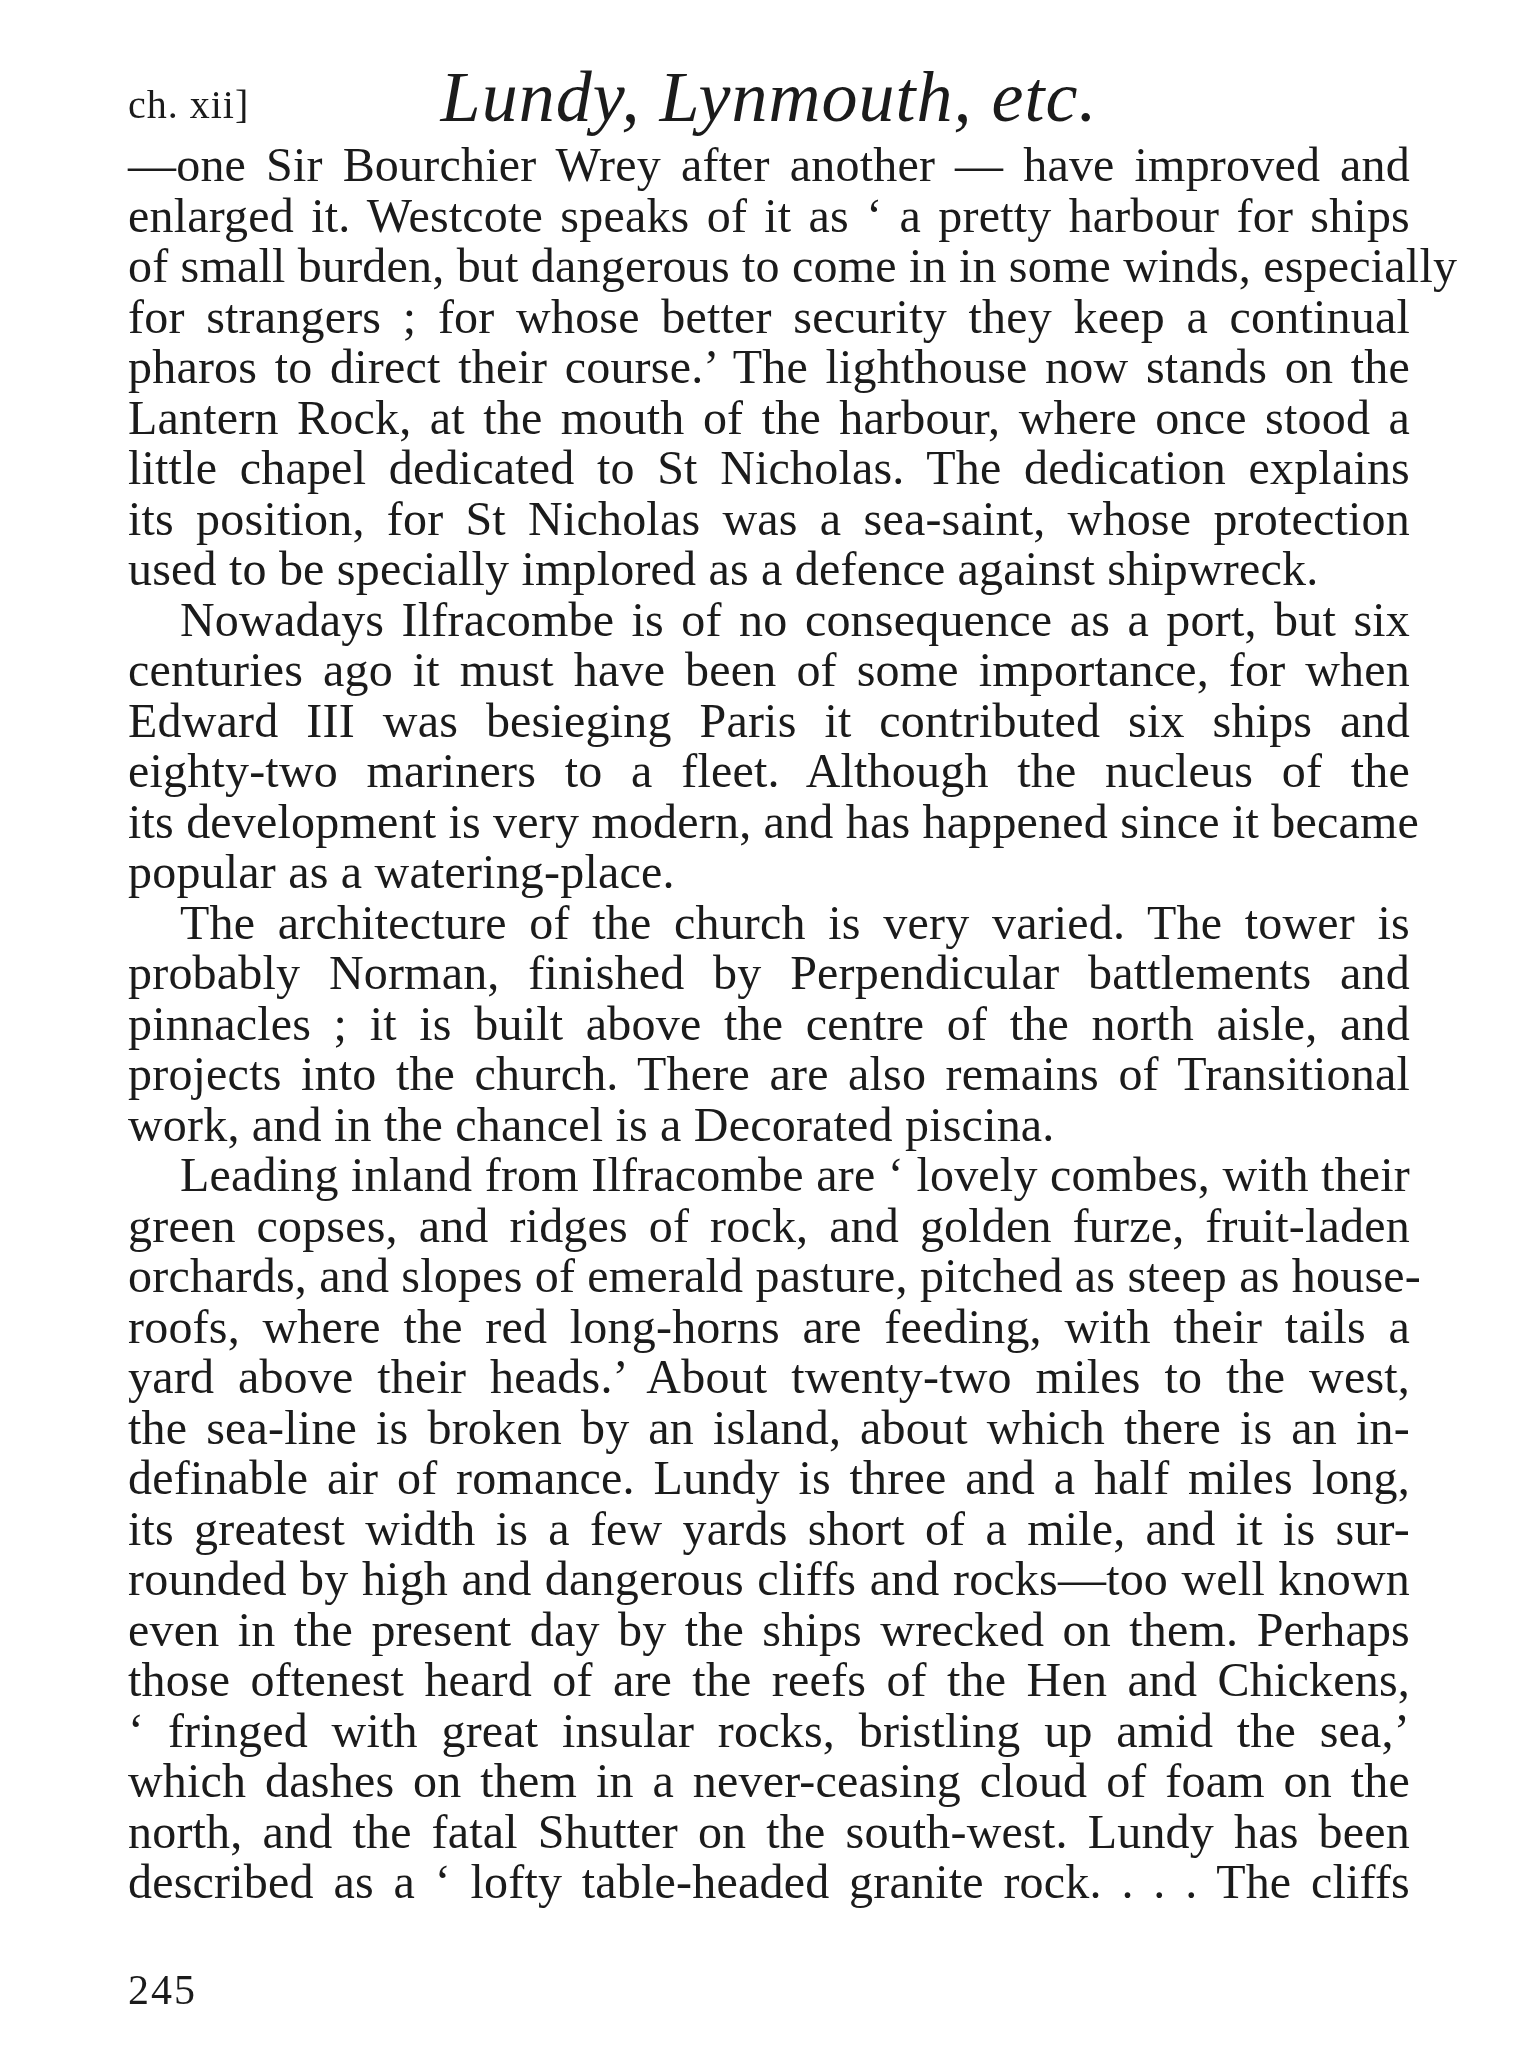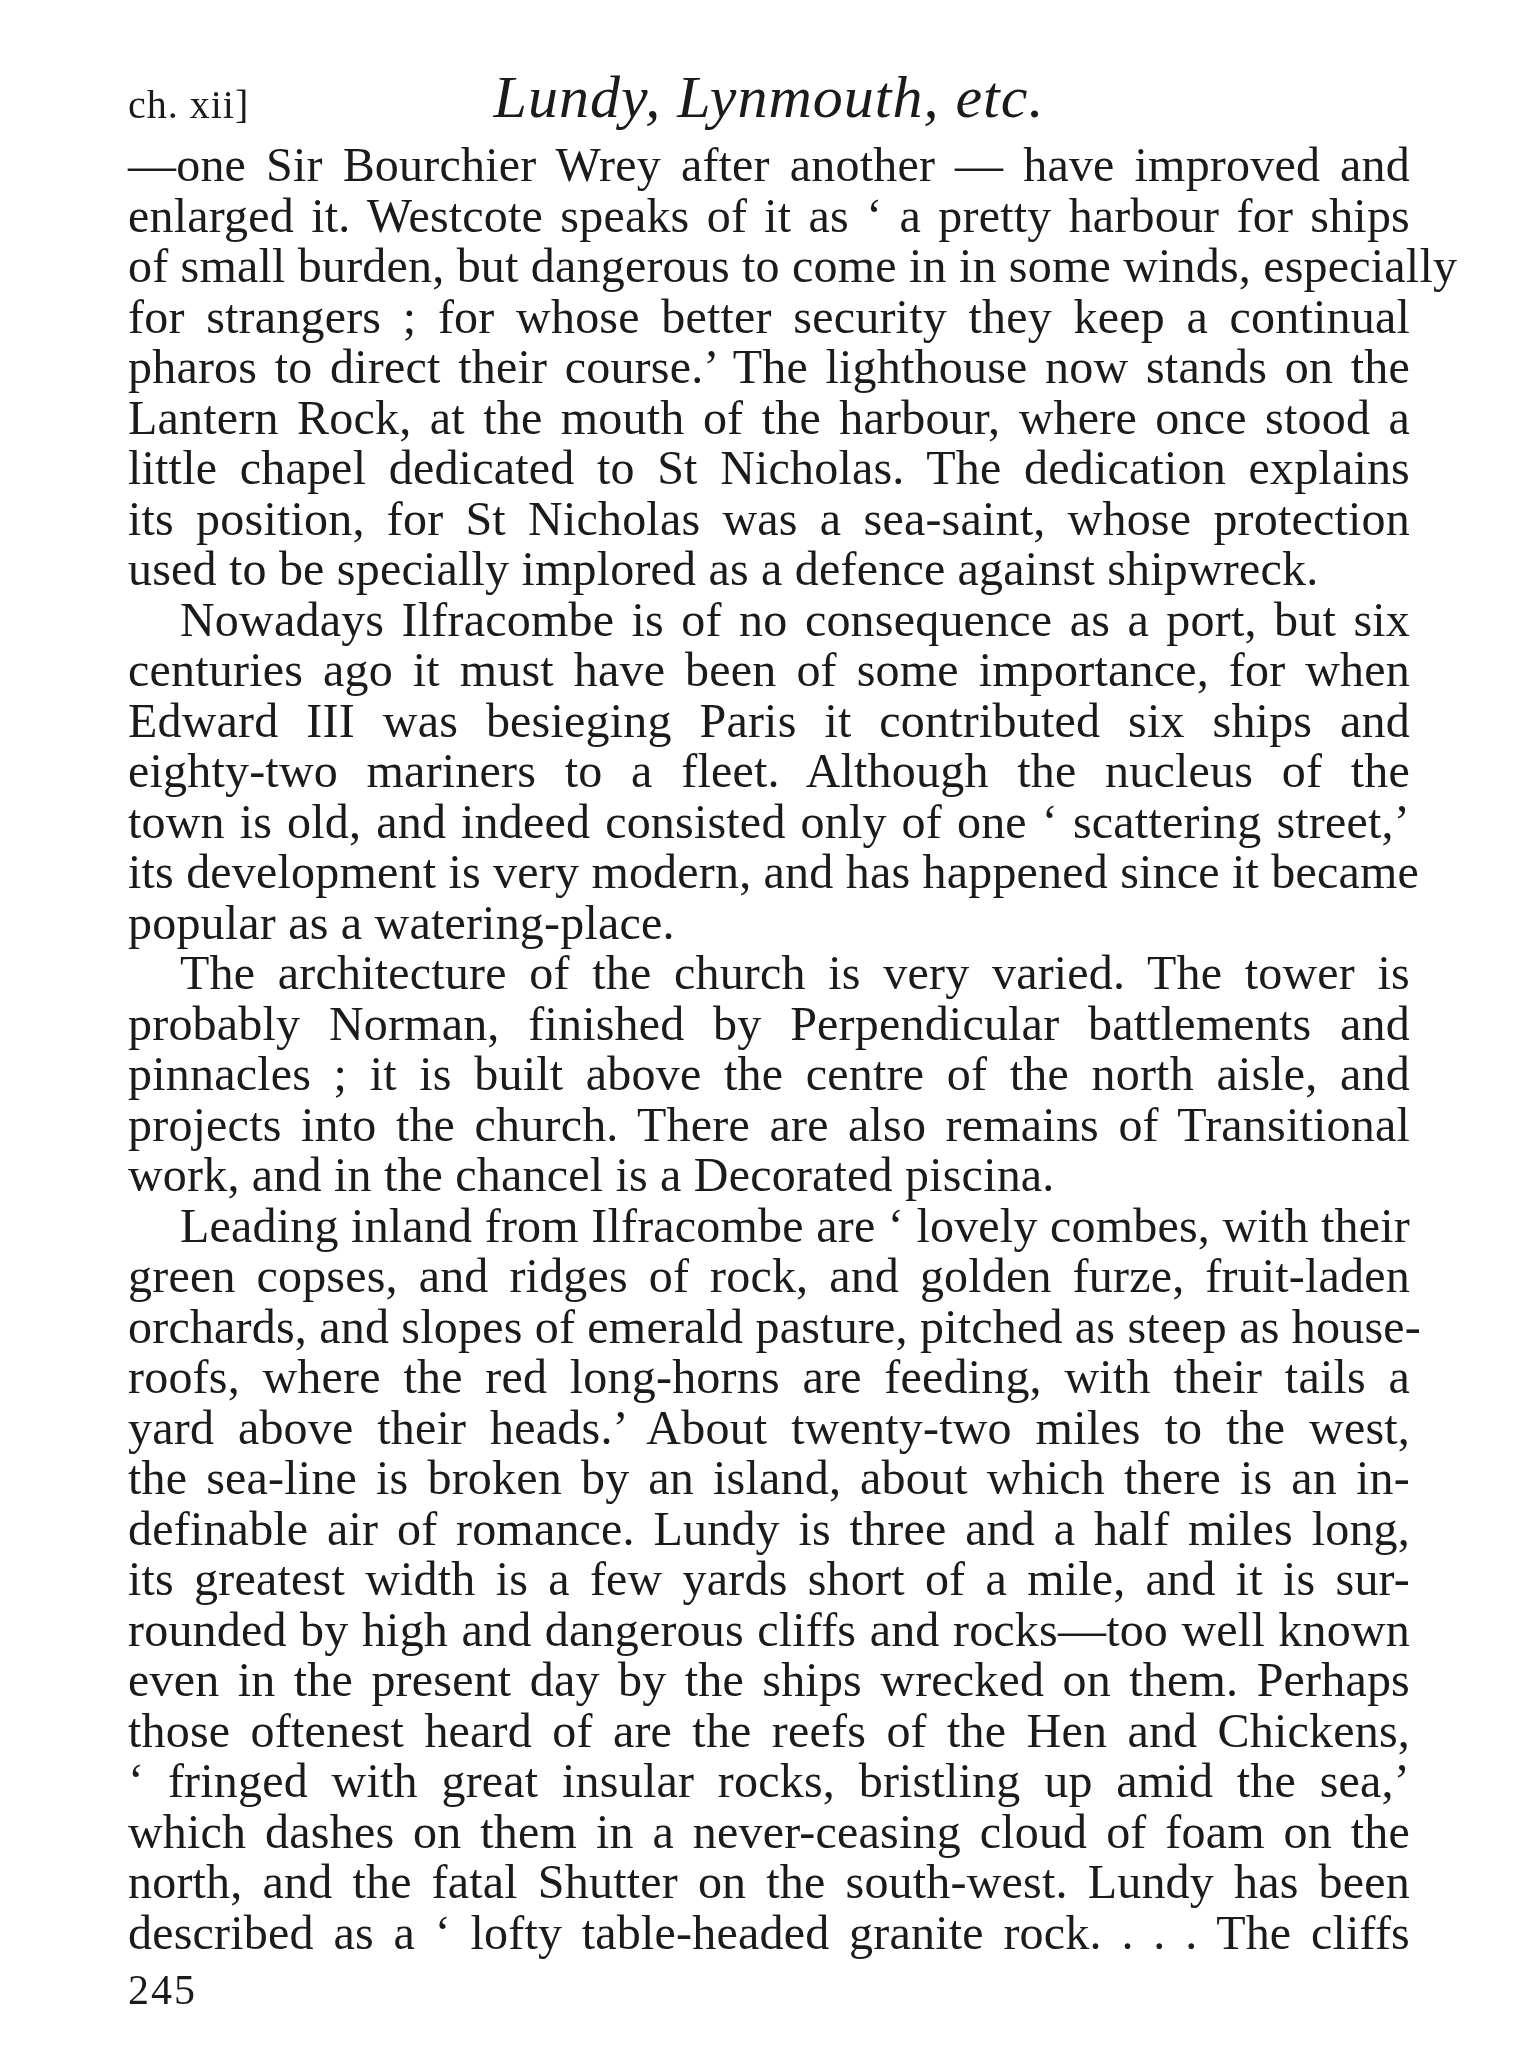--- a/index.html
+++ b/index.html
@@ -28,21 +28,21 @@
     left: 0;
     bottom: 8px;
     font-size: 40px;
     letter-spacing: 1px;
     white-space: nowrap;
   }
   .title {
     display: block;
     text-align: center;
     font-style: italic;
-    font-size: 60px;
+    font-size: 72px;
     letter-spacing: 1px;
     line-height: 78px;
     white-space: nowrap;
   }
   .text-block {
     position: absolute;
     top: 140px;
     left: 128px;
     width: 1282px;
   }
@@ -88,21 +88,20 @@
       <div class="line">for strangers ; for whose better security they keep a continual</div>
       <div class="line">pharos to direct their course.’  The lighthouse now stands on the</div>
       <div class="line">Lantern Rock, at the mouth of the harbour, where once stood a</div>
       <div class="line">little chapel dedicated to St Nicholas.  The dedication explains</div>
       <div class="line">its position, for St Nicholas was a sea-saint, whose protection</div>
       <div class="line end">used to be specially implored as a defence against shipwreck.</div>
       <div class="line indent">Nowadays Ilfracombe is of no consequence as a port, but six</div>
       <div class="line">centuries ago it must have been of some importance, for when</div>
       <div class="line">Edward III was besieging Paris it contributed six ships and</div>
       <div class="line">eighty-two mariners to a fleet.  Although the nucleus of the</div>
-      <div class="line">town is old, and indeed consisted only of one ‘ scattering street,’</div>
       <div class="line">its development is very modern, and has happened since it became</div>
       <div class="line end">popular as a watering-place.</div>
       <div class="line indent">The architecture of the church is very varied.  The tower is</div>
       <div class="line">probably Norman, finished by Perpendicular battlements and</div>
       <div class="line">pinnacles ; it is built above the centre of the north aisle, and</div>
       <div class="line">projects into the church.  There are also remains of Transitional</div>
       <div class="line end">work, and in the chancel is a Decorated piscina.</div>
       <div class="line indent">Leading inland from Ilfracombe are ‘ lovely combes, with their</div>
       <div class="line">green copses, and ridges of rock, and golden furze, fruit-laden</div>
       <div class="line">orchards, and slopes of emerald pasture, pitched as steep as house-</div>

